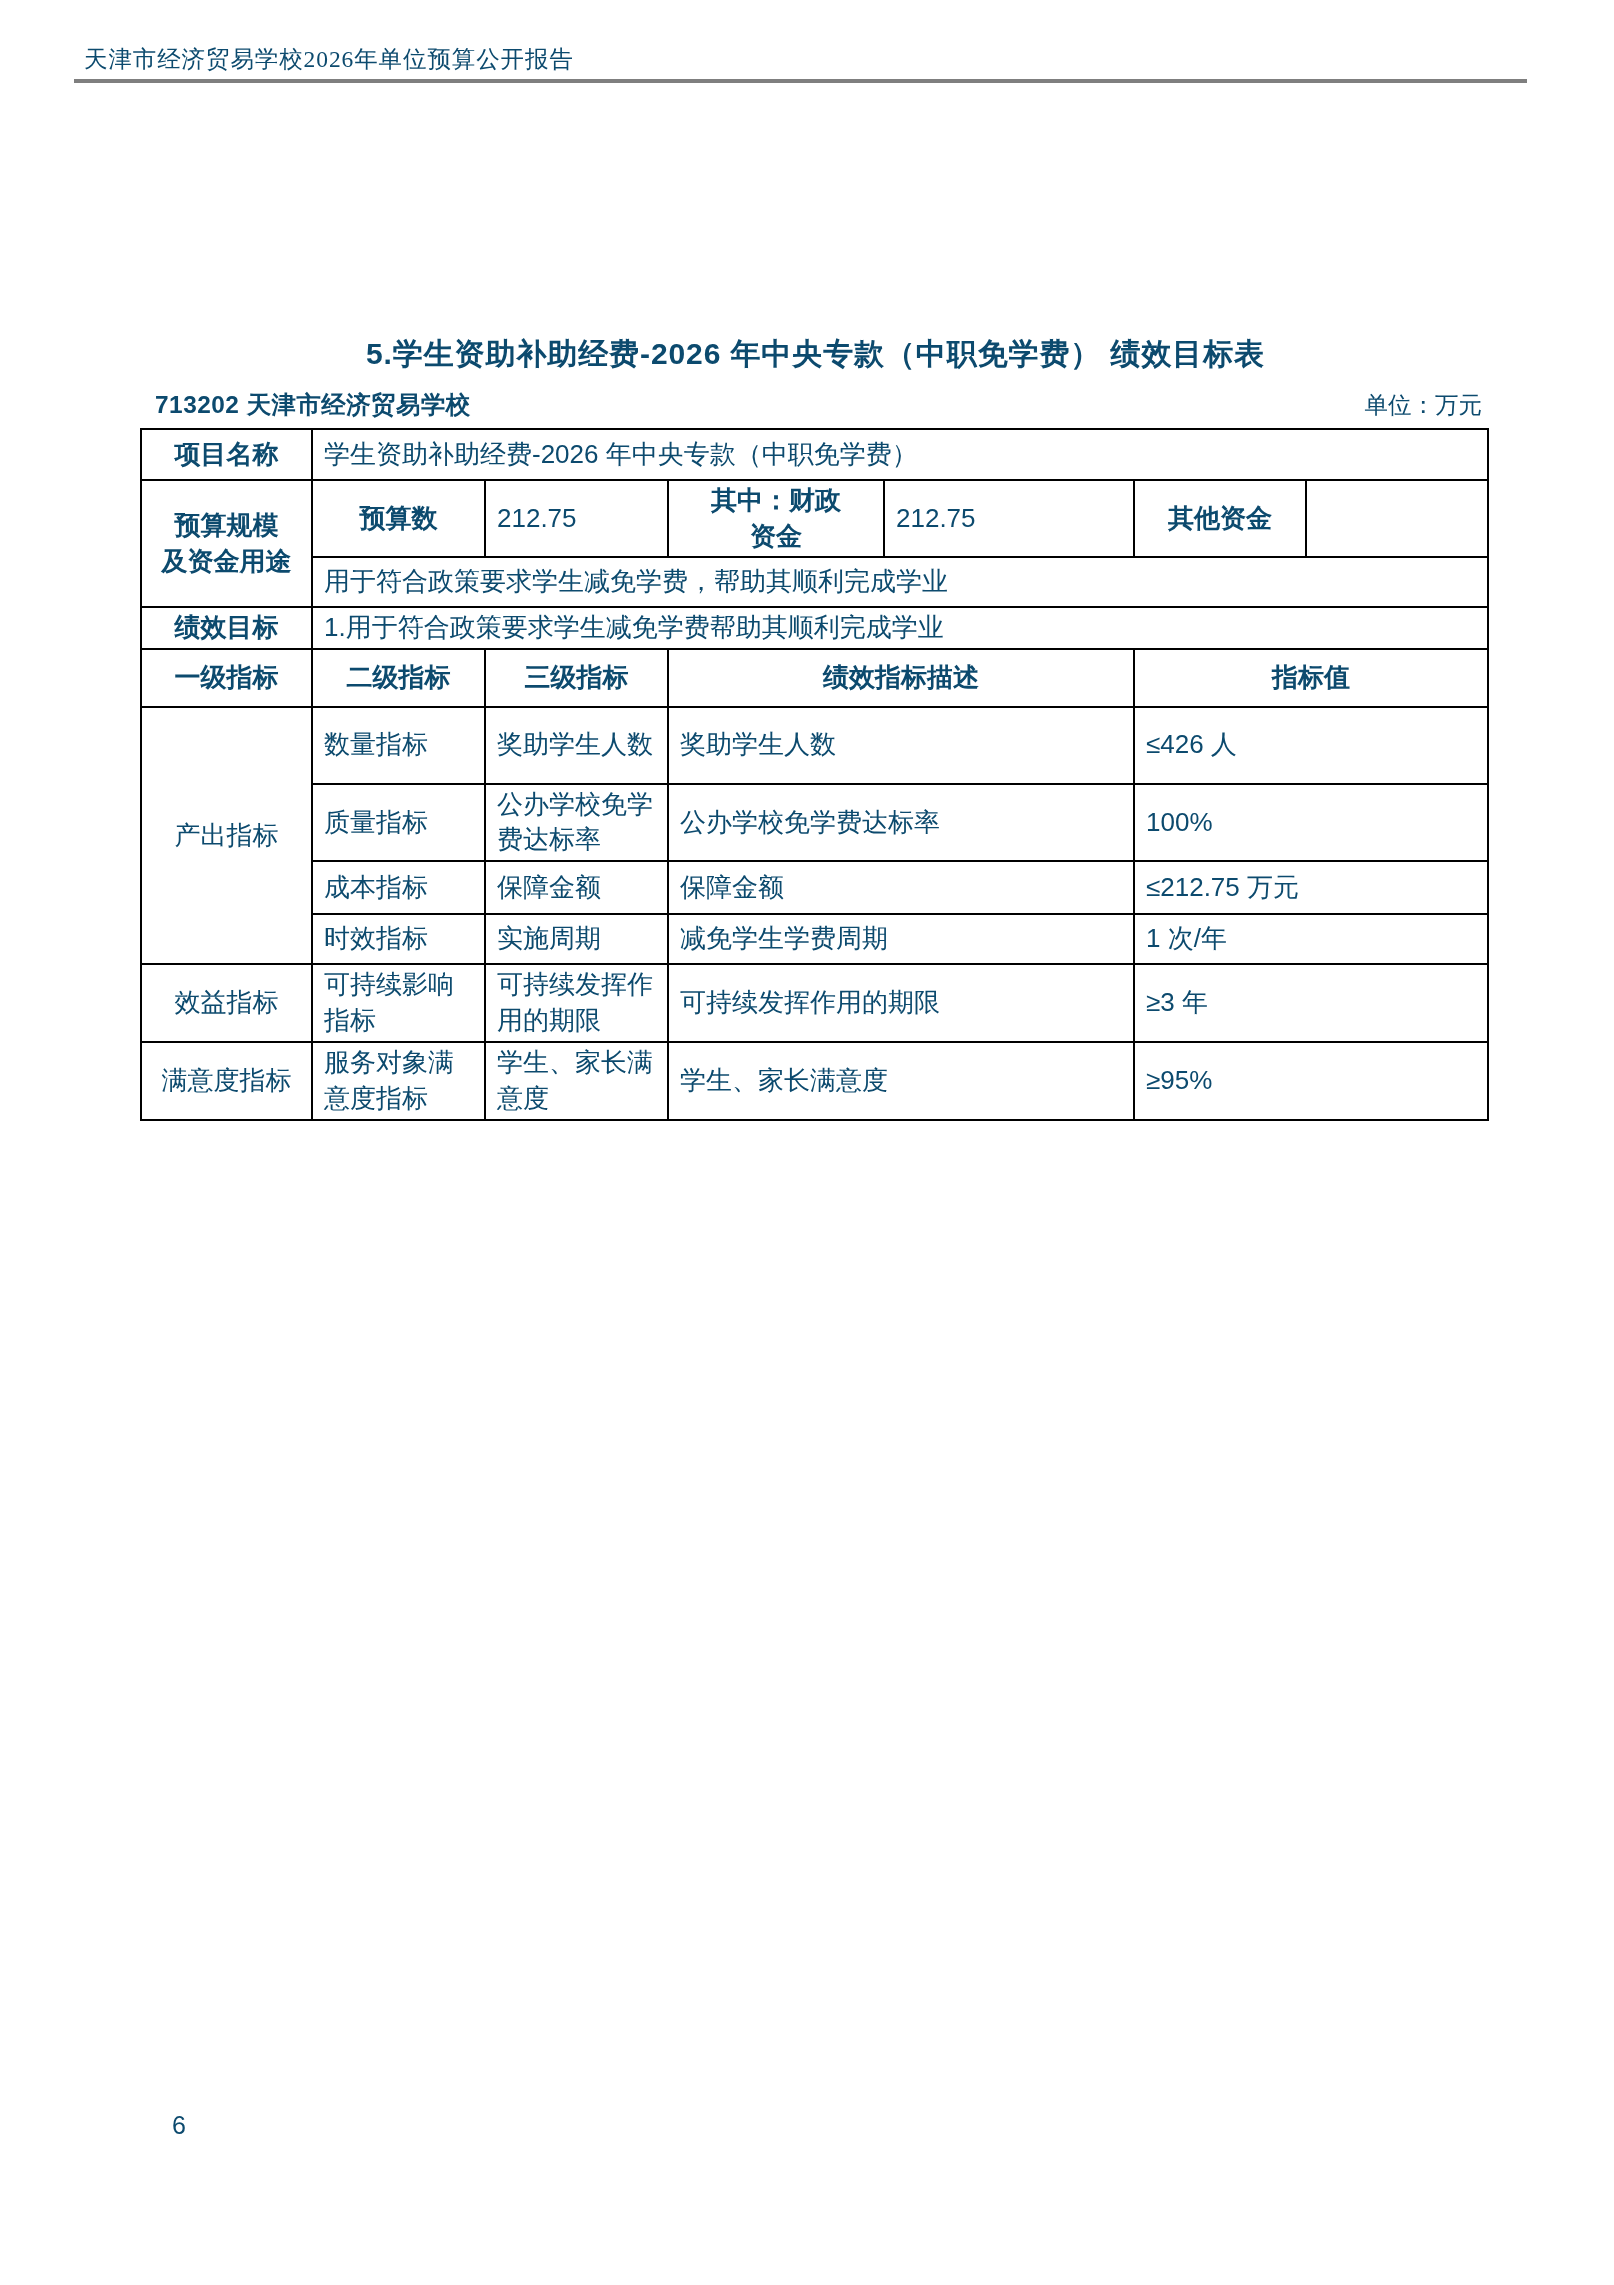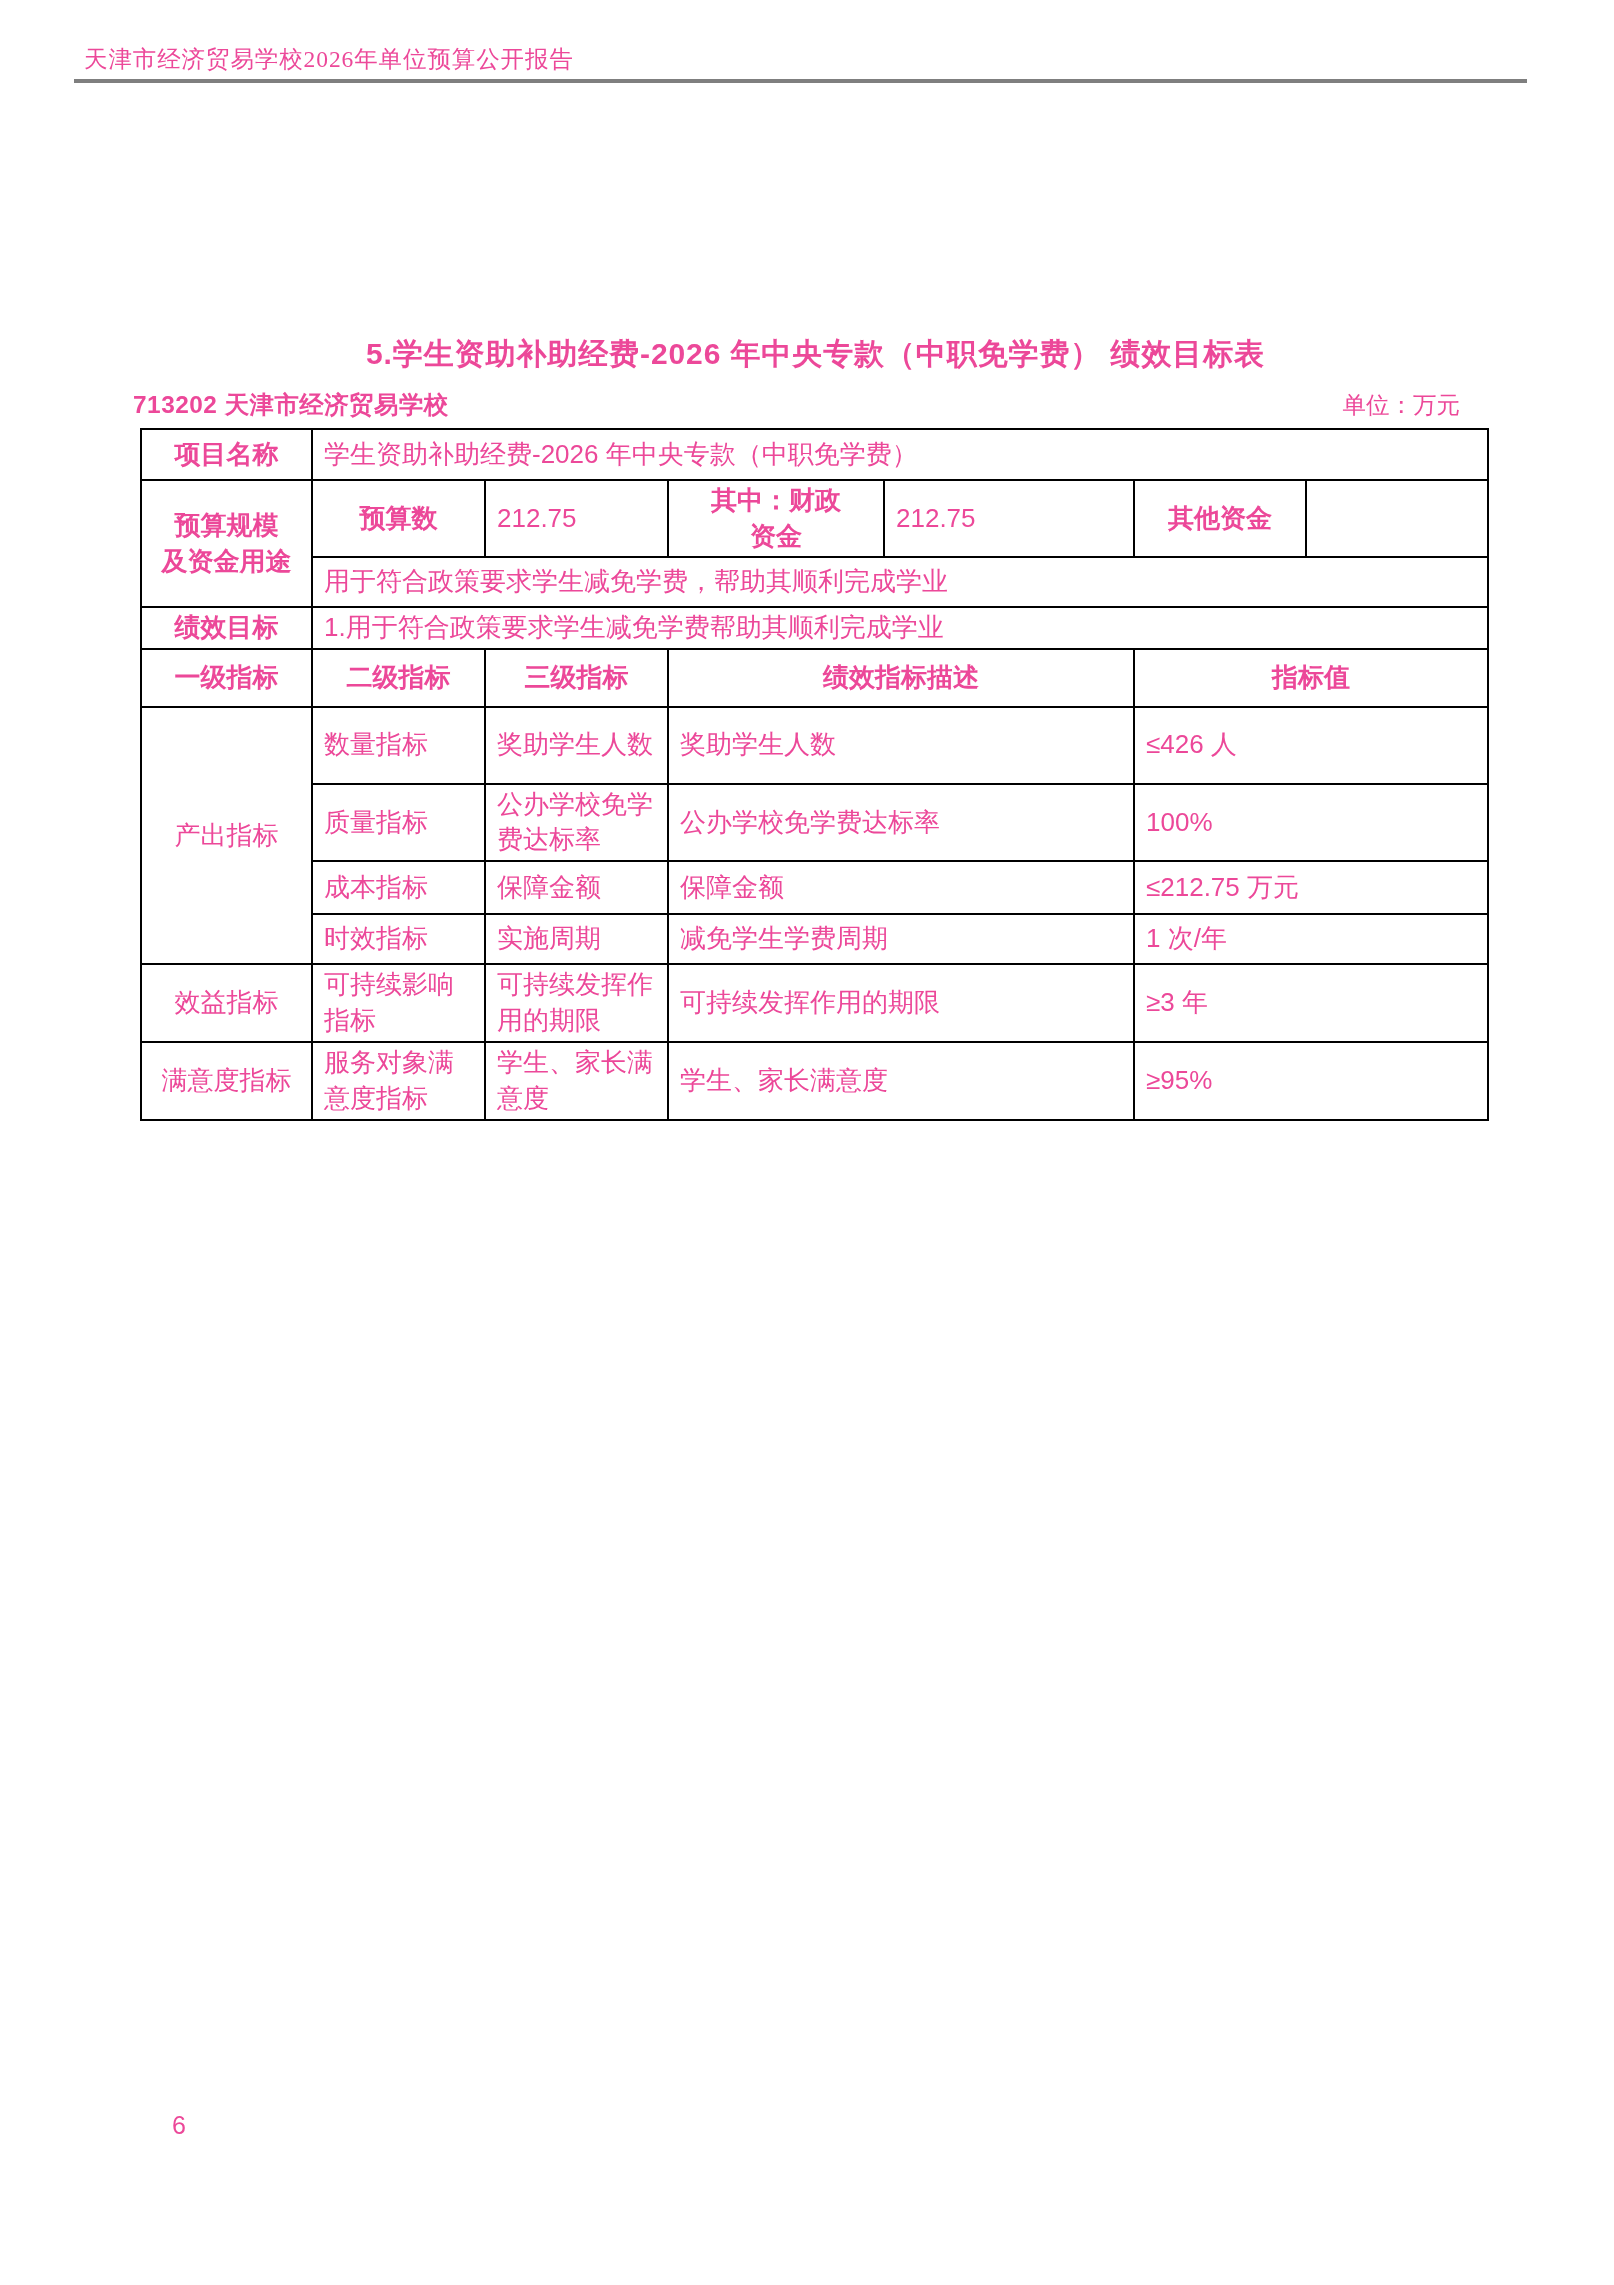--- a/index.html
+++ b/index.html
@@ -1,21 +1,21 @@
 <!DOCTYPE html>
 <html style="font-size:14.5px"><head>
 <meta charset="utf-8">
 <style>
   html, body { margin: 0; padding: 0; background: #ffffff; }
   .page {
     position: relative;
     width: 1615px;
     height: 2285px;
     background: #ffffff;
-    color: #ec4899;
+    color: #0c4a6e;
     font-family: "Liberation Sans", "DejaVu Sans", sans-serif;
     overflow: hidden;
   }
   .doc-header {
     position: absolute;
     left: 84px;
     top: 43px;
     font-family: "Liberation Serif", "DejaVu Serif", serif;
     font-size: 23.5px;
     letter-spacing: 0.9px;
@@ -35,21 +35,21 @@
     top: 326px;
     width: 100%;
     margin: 8px;
     text-align: center;
     font-size: 30px;
     font-weight: 700;
     letter-spacing: 0.9px;
   }
   .meta-row {
     position: absolute;
-    left: 133px;
+    left: 155px;
     top: 389px;
     width: 1327px;
     display: flex;
     justify-content: space-between;
     align-items: baseline;
   }
   .org { font-size: 24.4px; font-weight: 700; letter-spacing: 0.5px; }
   .unit { font-size: 23.5px; font-weight: 400; }
 
   table.kpi-table {

